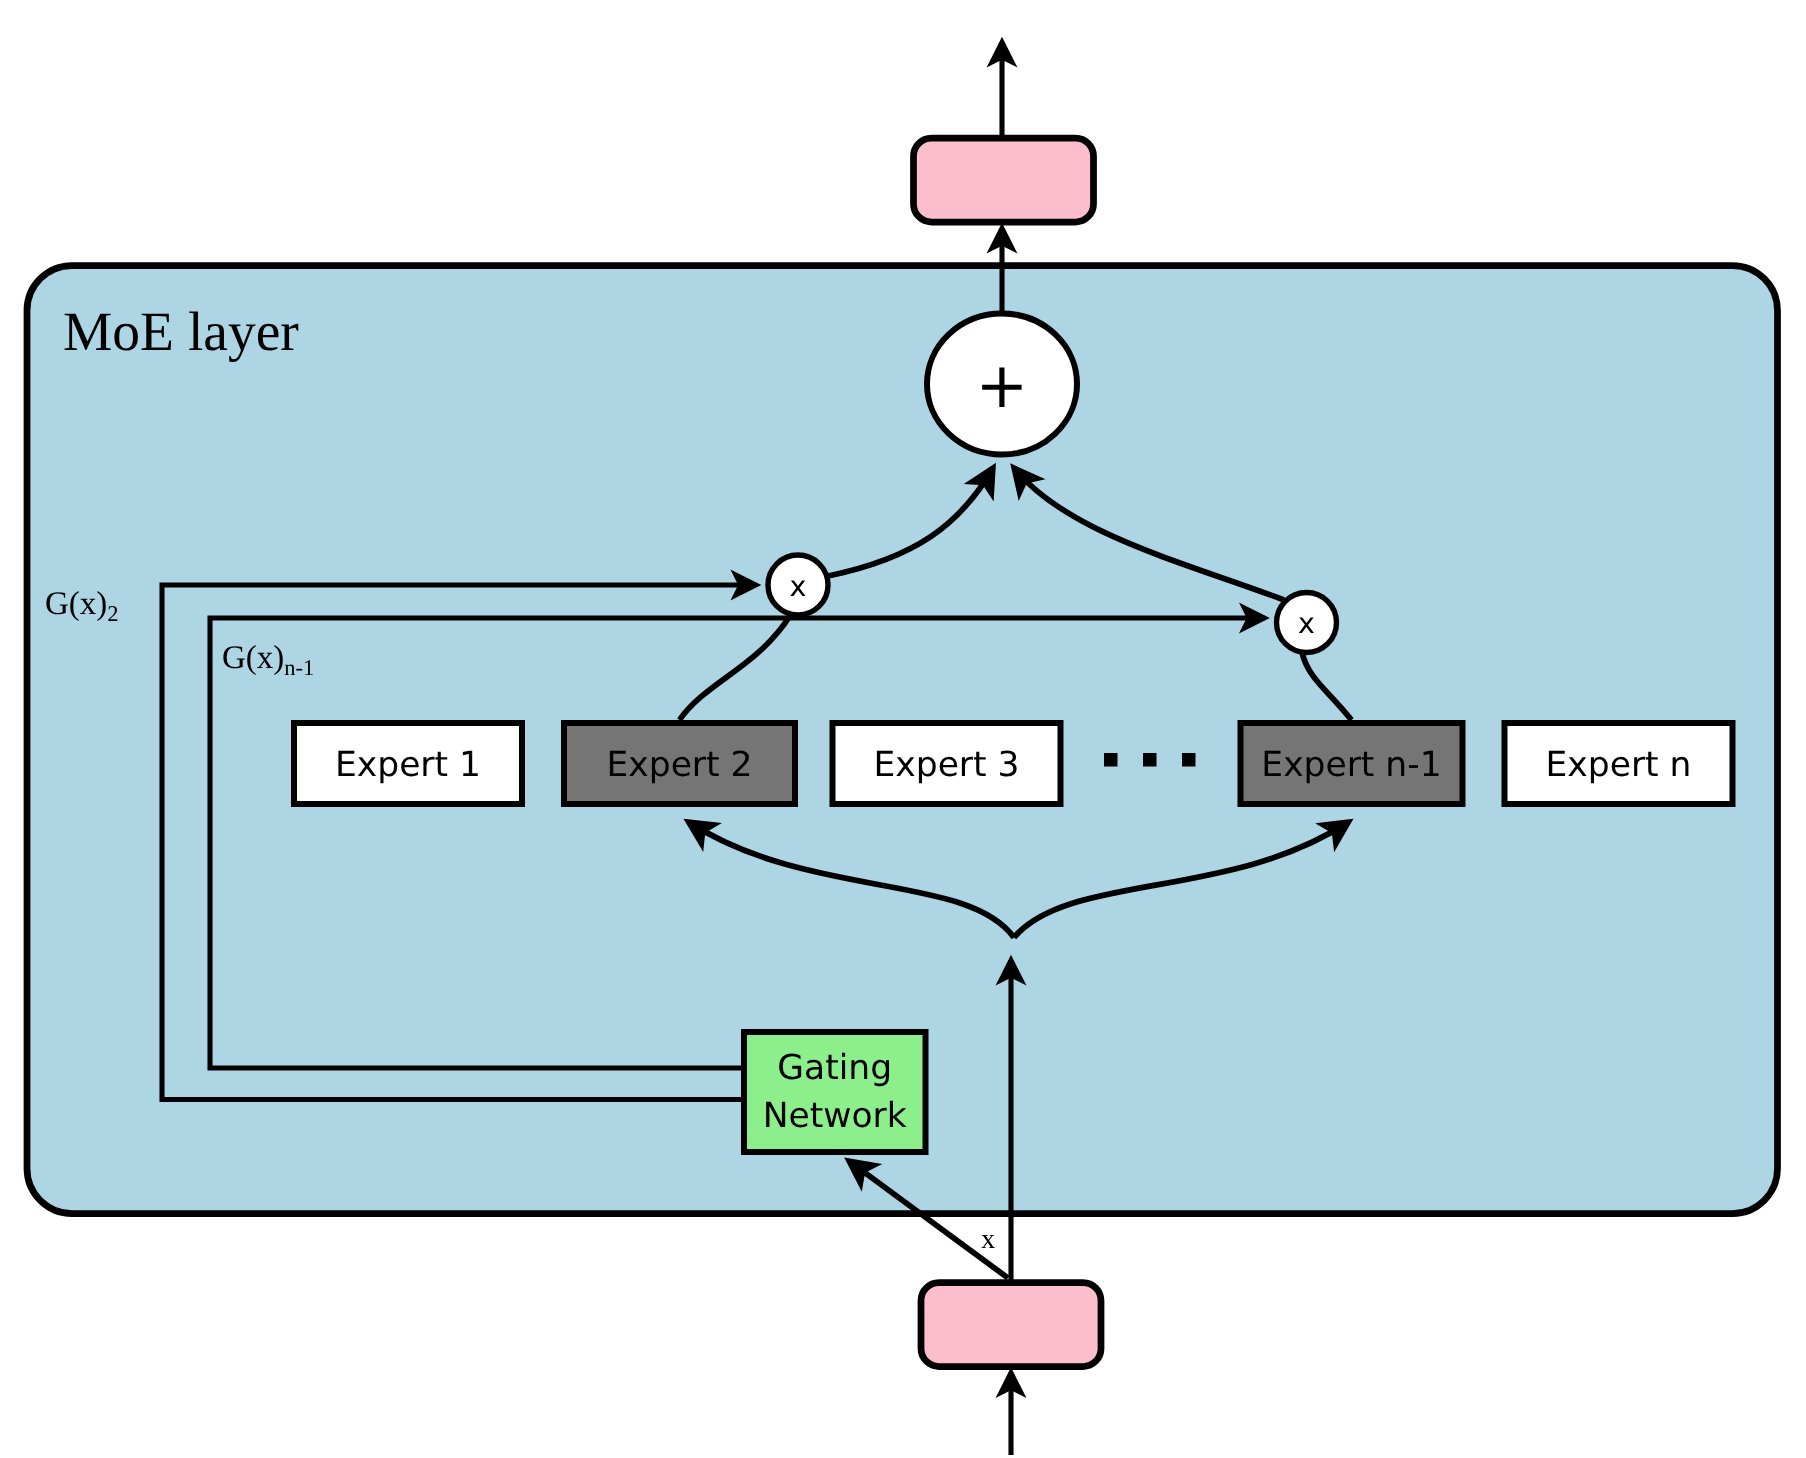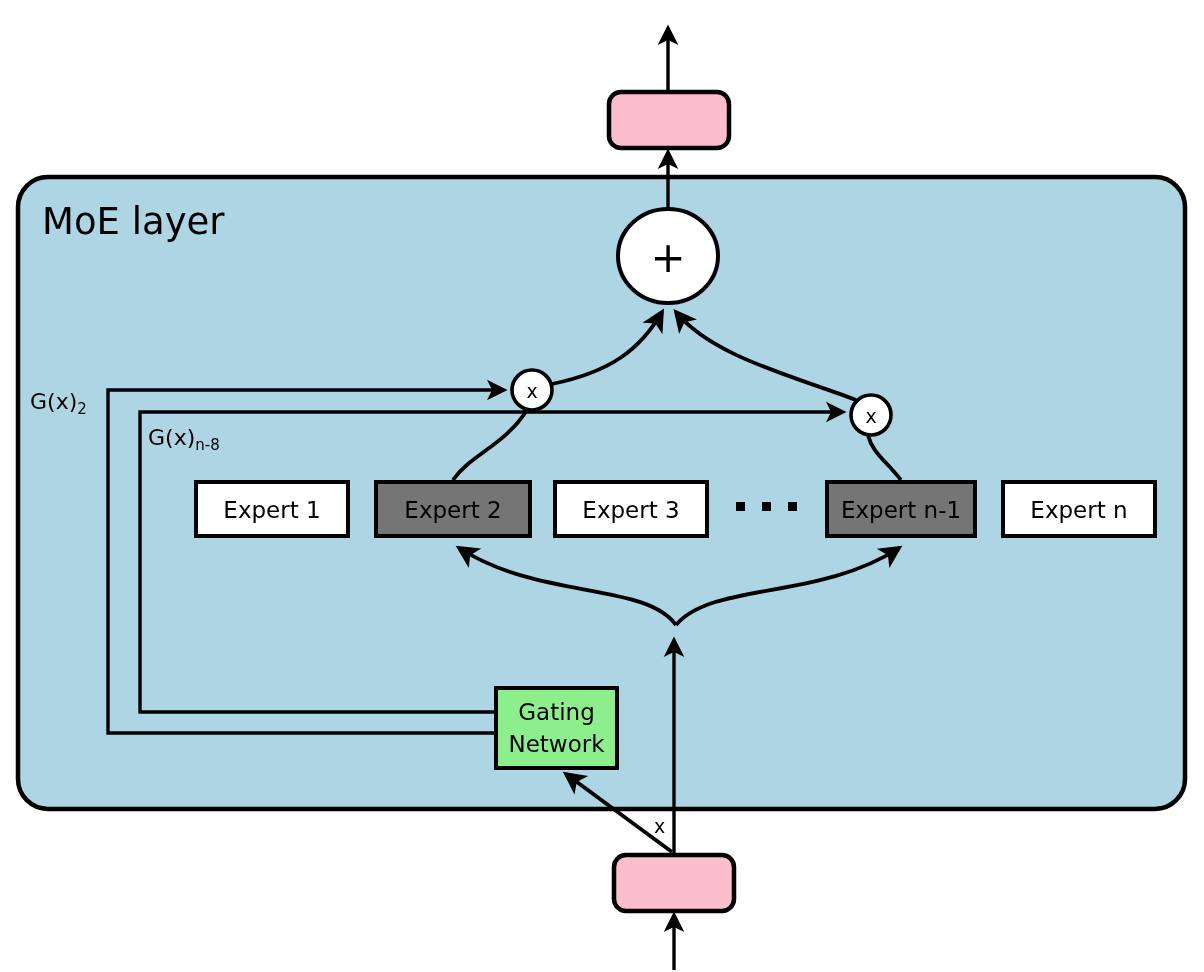--- a/index.html
+++ b/index.html
@@ -1,21 +1,21 @@
 <!DOCTYPE html>
 <html><head>
 <meta charset="utf-8">
 <title>MoE layer diagram</title>
 <style>
   html,body{margin:0;padding:0;background:#ffffff;}
   body{width:1204px;height:972px;overflow:hidden;
        font-family:"DejaVu Sans","Liberation Sans",sans-serif;}
   #stage{position:relative;width:1204px;height:972px;background:#ffffff;}
   #svgroot{position:absolute;left:0;top:0;width:1204px;height:972px;}
-  .lbl{position:absolute;white-space:nowrap;color:#000;line-height:1;}
+  .lbl{position:absolute;white-space:nowrap;color:#000;line-height:1;font-family:Liberation Serif, serif;}
   .moe-title{left:42px;top:203px;font-size:37px;}
   .gx2{left:30px;top:415px;font-size:22px;}
   .gxn{left:148px;top:427px;font-size:22px;}
   .gx2 sub,.gxn sub{font-size:15px;vertical-align:-0.35em;}
   .x-in{left:654px;top:817px;font-size:19px;}
 </style>
 </head>
 <body>
 
 <div id="stage">
@@ -86,18 +86,18 @@
     <text x="556.5" y="744" text-anchor="middle" dominant-baseline="central" font-family="DejaVu Sans, Liberation Sans, sans-serif" font-size="23" fill="#000">Network</text>
   </svg>
 
   <div class="lbl moe-title" style="left: 42px; top: 203px;">MoE layer</div>
 
   <div class="lbl gx2" style="left: 30px; top: 391px;">
     <span>G(x)</span><sub>2</sub>
   </div>
 
   <div class="lbl gxn" style="left: 148px; top: 427px;">
-    <span>G(x)</span><sub>n-8</sub>
+    <span>G(x)</span><sub>n-1</sub>
   </div>
 
   <div class="lbl x-in">x</div>
 
 </div>
 
 </body></html>

